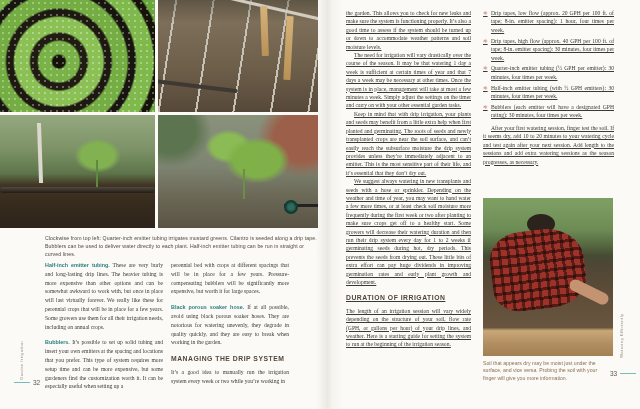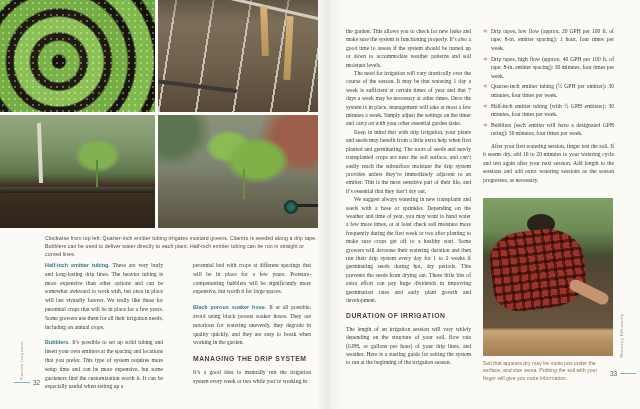--- a/index.html
+++ b/index.html
@@ -64,21 +64,21 @@
       repeating-linear-gradient(90deg, rgba(20,8,6,0.5) 0 3px, rgba(0,0,0,0) 3px 9px),
       #9e3128;
     transform:rotate(-7deg); border-radius:35% 42% 38% 30%; }
   .arm { position:absolute; right:2%; top:56%; width:42px; height:12px; background:#c49371; transform:rotate(26deg); border-radius:6px; }
   
   .grid-caption { position:absolute; left:45px; top:234px; width:276px;
     font-family:"Liberation Sans", sans-serif; font-size:5.2px; line-height:8px;
     color:#4f4840; letter-spacing:0.1px; }
   .col { position:absolute; top:261px; font-size:5.6px; line-height:8.8px; text-align:justify; }
   .col p { text-align:justify; }
-  .rcol { top:27px; font-size:5.6px; line-height:8.4px; }
+  .rcol { top:9px; font-size:5.6px; line-height:8.4px;text-decoration:underline; }
   .gap { margin-top:7px; }
   .ind { text-indent:8px; }
   .lead { font-family:"Liberation Sans", sans-serif; font-weight:700; color:#2e7f83; font-size:5.4px; }
   .heading { font-family:"Liberation Sans", sans-serif; font-weight:700; font-size:8px;
     color:#51463b; letter-spacing:0.6px; white-space:nowrap; transform:scaleX(0.85);
     transform-origin:left center; margin:8px 0 4px; }
   .bullets { margin-bottom:4px; }
   .bi { display:grid; grid-template-columns:8px 1fr; margin-bottom:2.5px; }
   .bmark { color:#c0674f; font-size:5.5px; line-height:8.4px; font-family:"DejaVu Sans", sans-serif; }
   .photo-caption { position:absolute; left:483px; top:360px; width:122px;
@@ -118,21 +118,21 @@
     <i class="emitter"></i>
   </div>
 
   <p class="grid-caption">Clockwise from top left: Quarter-inch emitter tubing irrigates mustard greens. Cilantro is seeded along a drip tape. Bubblers can be used to deliver water directly to each plant. Half-inch emitter tubing can be run in straight or curved lines.</p>
 
   <div class="col" style="left:45px; width:118px;">
     <p class="para"><b class="lead">Half-inch emitter tubing.</b><span> These are very burly and long-lasting drip lines. The heavier tubing is more expensive than other options and can be somewhat awkward to work with, but once in place will last virtually forever. We really like these for perennial crops that will be in place for a few years. Some growers use them for all their irrigation needs, including on annual crops.</span></p>
     <p class="para gap"><b class="lead">Bubblers.</b><span> It’s possible to set up solid tubing and insert your own emitters at the spacing and locations that you prefer. This type of system requires more setup time and can be more expensive, but some gardeners find the customization worth it. It can be especially useful when setting up a</span></p>
   </div>
 
-  <div class="col" style="left:193px; width:118px;">
+  <div class="col" style="left:171px; width:118px;">
     <p class="para">perennial bed with crops at different spacings that will be in place for a few years. Pressure-compensating bubblers will be significantly more expensive, but worth it for large spaces.</p>
     <p class="para gap"><b class="lead">Black porous soaker hose.</b><span> If at all possible, avoid using black porous soaker hoses. They are notorious for watering unevenly, they degrade in quality quickly, and they are easy to break when working in the garden.</span></p>
     <h3 class="heading">MANAGING THE DRIP SYSTEM</h3>
     <p class="para">It’s a good idea to manually run the irrigation system every week or two while you’re working in</p>
   </div>
 
   <div class="margin-text mt-left">Garden Irrigation</div>
   <div class="footer f-left">
     <span class="rule"></span>
     <span class="pnum">32</span>

